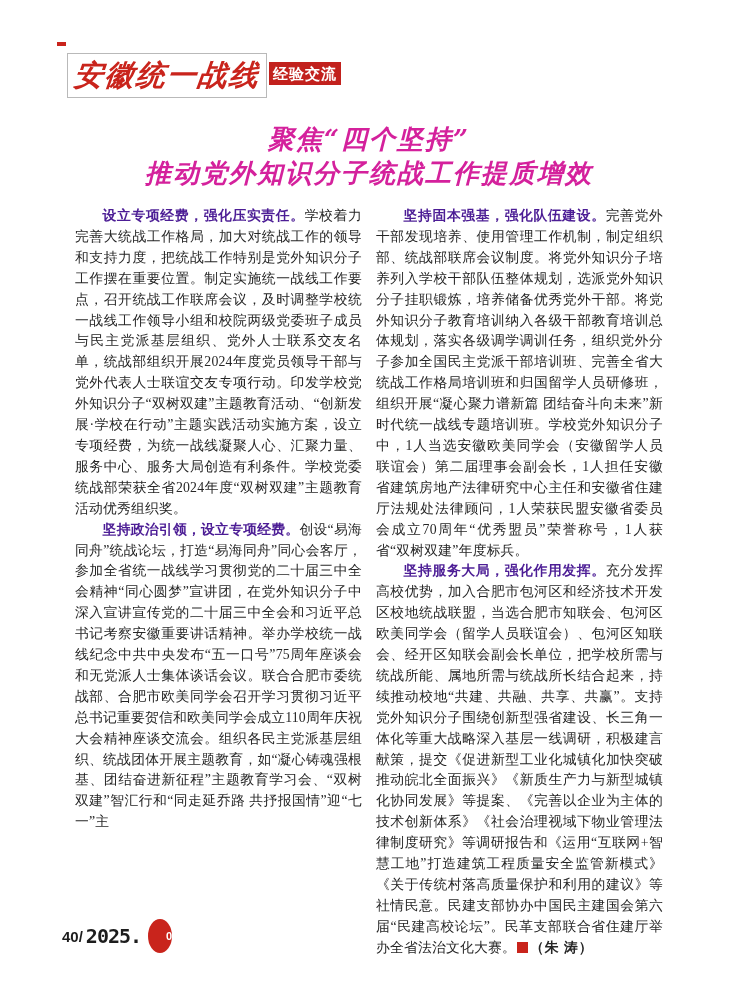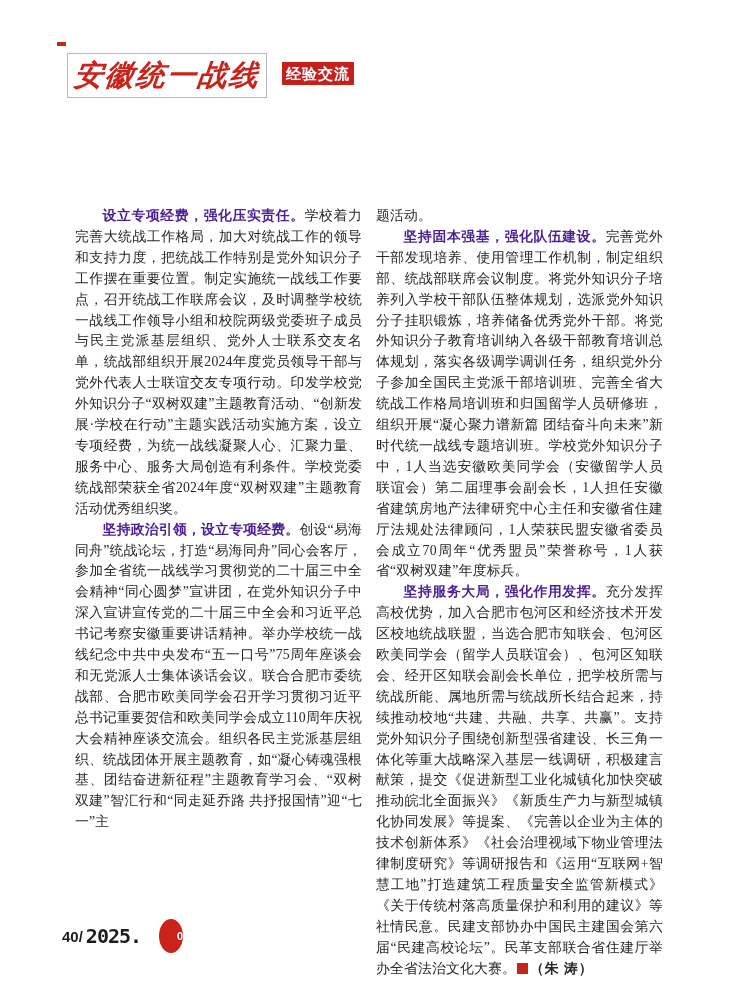--- a/index.html
+++ b/index.html
@@ -31,21 +31,21 @@
     font-family: "DejaVu Serif", "Liberation Serif", serif;
     font-style: italic;
     font-weight: 700;
     font-size: 29px;
     letter-spacing: 2px;
     color: #c9241c;
     transform: skewX(-6deg);
     white-space: nowrap;
   }
   .badge {
-    margin-left: 15px; margin-top: 9px;
+    margin-left: 2px; margin-top: 9px;
     background: #c2211d;
     color: #ffffff;
     font-family: "Liberation Sans", sans-serif;
     font-weight: 700;
     font-size: 15px;
     line-height: 23px;
     padding: 0 4px;
     letter-spacing: 1px;
     white-space: nowrap;
   }
@@ -112,48 +112,51 @@
     letter-spacing: -1px;
   }
   .issue-circle {
     display: inline-flex; align-items: center; justify-content: center;
     width: 18px; height: 34px;
     border-radius: 50%;
     background: #c9241c;
     color: #fff;
     font-size: 11px;
     font-weight: 700;
-    margin-left: 18px;
+    margin-left: 7px;
     padding-left: 24px;
   }
 </style>
 </head>
 <body>
 
 <div class="page">
 
   <div class="red-tick"></div>
 
   <div class="header">
     <div class="masthead-box">
       <span class="masthead-text">安徽统一战线</span>
     </div>
     <span class="badge">经验交流</span>
   </div>
 
+  <div class="title-block">
+    <div class="title-line">聚焦“四个坚持”</div>
+    <div class="title-line">推动党外知识分子统战工作提质增效</div>
+  </div>
 
   <div class="article">
 
     <div class="col">
       <p class="para"><span class="lead">设立专项经费，强化压实责任。</span><span>学校着力完善大统战工作格局，加大对统战工作的领导和支持力度，把统战工作特别是党外知识分子工作摆在重要位置。制定实施统一战线工作要点，召开统战工作联席会议，及时调整学校统一战线工作领导小组和校院两级党委班子成员与民主党派基层组织、党外人士联系交友名单，统战部组织开展2024年度党员领导干部与党外代表人士联谊交友专项行动。印发学校党外知识分子“双树双建”主题教育活动、“创新发展·学校在行动”主题实践活动实施方案，设立专项经费，为统一战线凝聚人心、汇聚力量、服务中心、服务大局创造有利条件。学校党委统战部荣获全省2024年度“双树双建”主题教育活动优秀组织奖。</span></p>
       <p class="para"><span class="lead">坚持政治引领，设立专项经费。</span><span>创设“易海同舟”统战论坛，打造“易海同舟”同心会客厅，参加全省统一战线学习贯彻党的二十届三中全会精神“同心圆梦”宣讲团，在党外知识分子中深入宣讲宣传党的二十届三中全会和习近平总书记考察安徽重要讲话精神。举办学校统一战线纪念中共中央发布“五一口号”75周年座谈会和无党派人士集体谈话会议。联合合肥市委统战部、合肥市欧美同学会召开学习贯彻习近平总书记重要贺信和欧美同学会成立110周年庆祝大会精神座谈交流会。组织各民主党派基层组织、统战团体开展主题教育，如“凝心铸魂强根基、团结奋进新征程”主题教育学习会、“双树双建”智汇行和“同走延乔路 共抒报国情”迎“七一”主</span></p>
     </div>
 
     <div class="col">
-      <p class="para no-indent"><span>题活动。</span></p>
       <p class="para"><span class="lead">坚持固本强基，强化队伍建设。</span><span>完善党外干部发现培养、使用管理工作机制，制定组织部、统战部联席会议制度。将党外知识分子培养列入学校干部队伍整体规划，选派党外知识分子挂职锻炼，培养储备优秀党外干部。将党外知识分子教育培训纳入各级干部教育培训总体规划，落实各级调学调训任务，组织党外分子参加全国民主党派干部培训班、完善全省大统战工作格局培训班和归国留学人员研修班，组织开展“凝心聚力谱新篇 团结奋斗向未来”新时代统一战线专题培训班。学校党外知识分子中，1人当选安徽欧美同学会（安徽留学人员联谊会）第二届理事会副会长，1人担任安徽省建筑房地产法律研究中心主任和安徽省住建厅法规处法律顾问，1人荣获民盟安徽省委员会成立70周年“优秀盟员”荣誉称号，1人获省“双树双建”年度标兵。</span></p>
       <p class="para"><span class="lead">坚持服务大局，强化作用发挥。</span><span>充分发挥高校优势，加入合肥市包河区和经济技术开发区校地统战联盟，当选合肥市知联会、包河区欧美同学会（留学人员联谊会）、包河区知联会、经开区知联会副会长单位，把学校所需与统战所能、属地所需与统战所长结合起来，持续推动校地“共建、共融、共享、共赢”。支持党外知识分子围绕创新型强省建设、长三角一体化等重大战略深入基层一线调研，积极建言献策，提交《促进新型工业化城镇化加快突破推动皖北全面振兴》《新质生产力与新型城镇化协同发展》等提案、《完善以企业为主体的技术创新体系》《社会治理视域下物业管理法律制度研究》等调研报告和《运用“互联网+智慧工地”打造建筑工程质量安全监管新模式》《关于传统村落高质量保护和利用的建议》等社情民意。民建支部协办中国民主建国会第六届“民建高校论坛”。民革支部联合省住建厅举办全省法治文化大赛。</span><span class="end-square"></span><span class="author">（朱 涛）</span></p>
     </div>
 
   </div>
 
   <div class="footer">
     <span class="page-num">40/</span>
     <span class="year">2025.</span>
     <span class="issue-circle">05</span>

